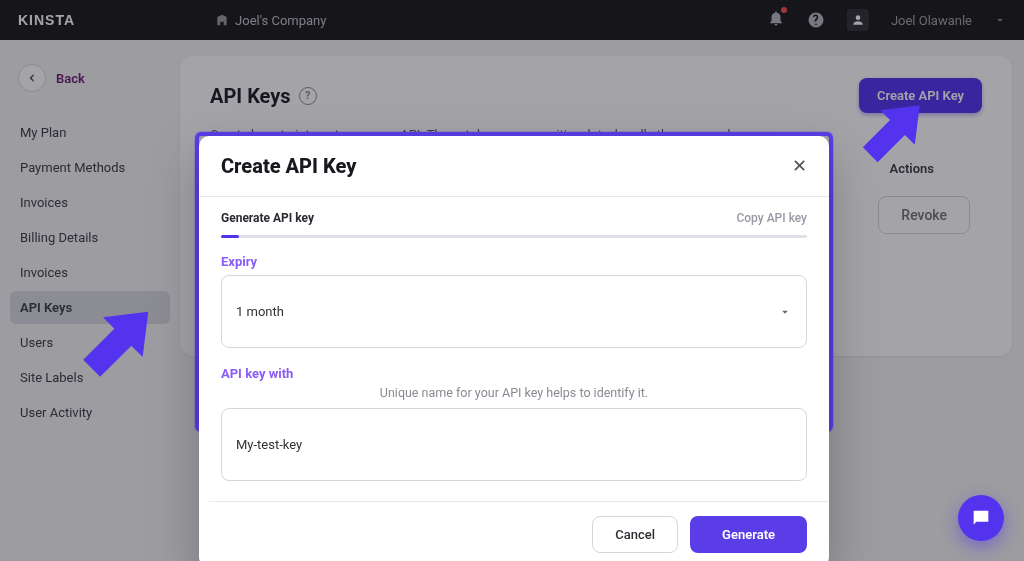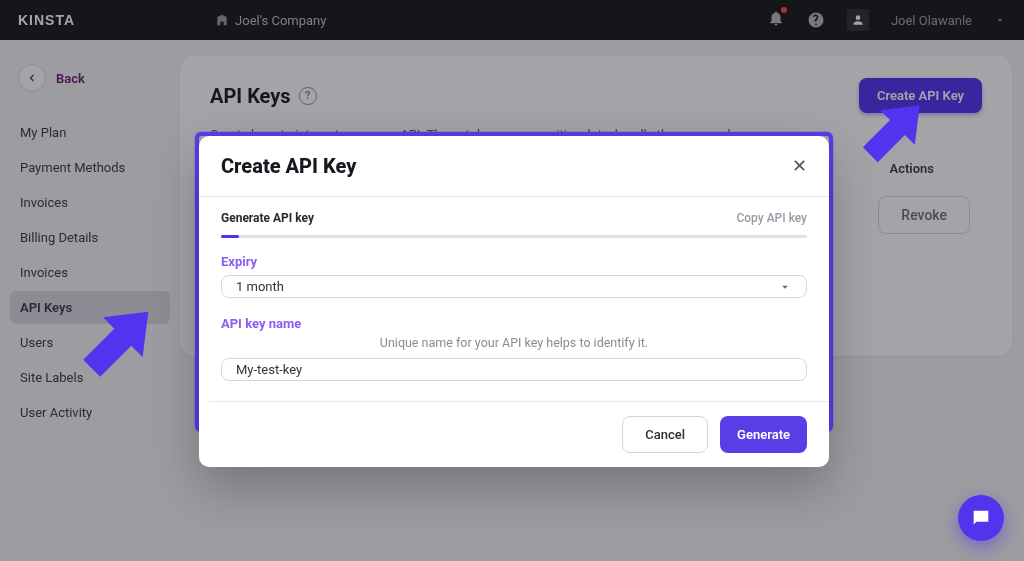--- a/index.html
+++ b/index.html
@@ -51,27 +51,27 @@
   .close-btn { background:none; border:none; cursor:pointer; color:#55555e; font-size:18px; line-height:1; }
   .modal-divider { height:1px; background:#e8e8ee; }
   .steps-row { display:flex; align-items:flex-end; justify-content:space-between; padding:14px 22px 6px 22px; font-size:12px; }
   .step-active { font-weight:700; color:#2a2a32; }
   .step-inactive { color:#9a9aa6; font-weight:500; }
   .progress-track { height:3px; background:#e0e0ea; margin:4px 22px 0 22px; position:relative; border-radius:2px; }
   .progress-fill { position:absolute; left:0; top:0; height:100%; width:3%; background:#5333ed; border-radius:2px; }
   .form-body { padding:16px 22px 4px 22px; }
   .field-label { font-size:13px; font-weight:700; color:#8b5cf6; margin-bottom:6px; }
   .field-hint { font-size:12.5px; color:#8a8a94; margin-bottom:8px; margin-top:-2px;text-align:center; }
-  .select-box, .text-input { width:100%; border:1px solid #d6d6de; border-radius:8px; padding:3px 14px; font-size:13px; color:#333; background:#fff; }
+  .select-box, .text-input { width:100%; border:1px solid #d6d6de; border-radius:8px; padding:28px 14px; font-size:13px; color:#333; background:#fff; }
   .select-box { display:flex; align-items:center; justify-content:space-between; cursor:pointer; }
   .select-box svg { width:14px; height:14px; fill:#6a6a74; }
   .field-gap { height:18px; }
   .modal-footer { border-top:1px solid #e8e8ee; padding:14px 22px; display:flex; justify-content:flex-end; gap:12px; margin-top:16px;margin-left:10px; }
   .btn-outline { border:1px solid #d6d6de; background:#fff; border-radius:8px; padding:10px 22px; font-size:13px; font-weight:500; color:#2e2e36; cursor:pointer; }
-  .btn-primary { background:#5b3de8; color:#fff; border:none; border-radius:8px; padding:10px 17px; font-size:13px; font-weight:600; cursor:pointer; }
+  .btn-primary { background:#5b3de8; color:#fff; border:none; border-radius:8px; padding:10px 32px; font-size:13px; font-weight:600; cursor:pointer; }
 
   
   .chat-fab { position:absolute; right:20px; bottom:20px; width:46px; height:46px; border-radius:50%; background:#5333ed; display:flex; align-items:center; justify-content:center; box-shadow:0 6px 16px rgba(83,51,237,.5); cursor:pointer; }
   .chat-fab svg { width:22px; height:22px; fill:#fff; }
 </style>
 </head>
 <body>
 
 <div class="topbar">
   <span class="logo">KINSTA</span>
@@ -171,21 +171,21 @@
   </div>
   <div class="form-body">
     <div class="field-label">Expiry</div>
     <div class="select-box">
       <span>1 month</span>
       <svg viewBox="0 0 24 24">
           <path d="M7 10l5 5 5-5z"></path>
         </svg>
     </div>
     <div class="field-gap"></div>
-    <div class="field-label">API key name</div>
+    <div class="field-label">API key with</div>
     <div class="field-hint">Unique name for your API key helps to identify it.</div>
     <input class="text-input" type="text" value="My-test-key" style="">
   </div>
   <div class="modal-footer">
     <button class="btn-outline">Cancel</button>
     <button class="btn-primary">Generate</button>
   </div>
 </div>
 
 <div class="chat-fab">

